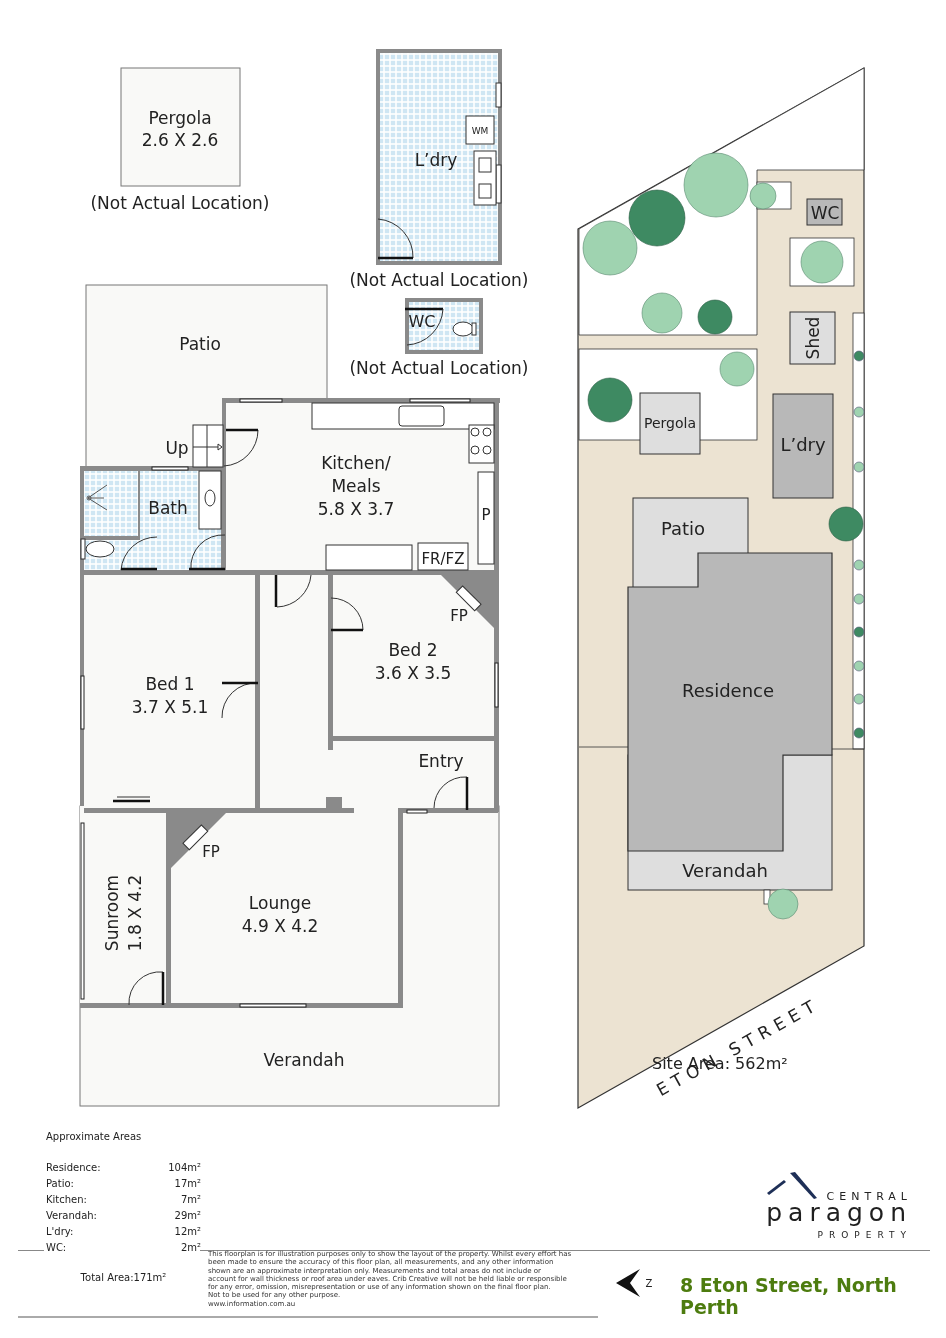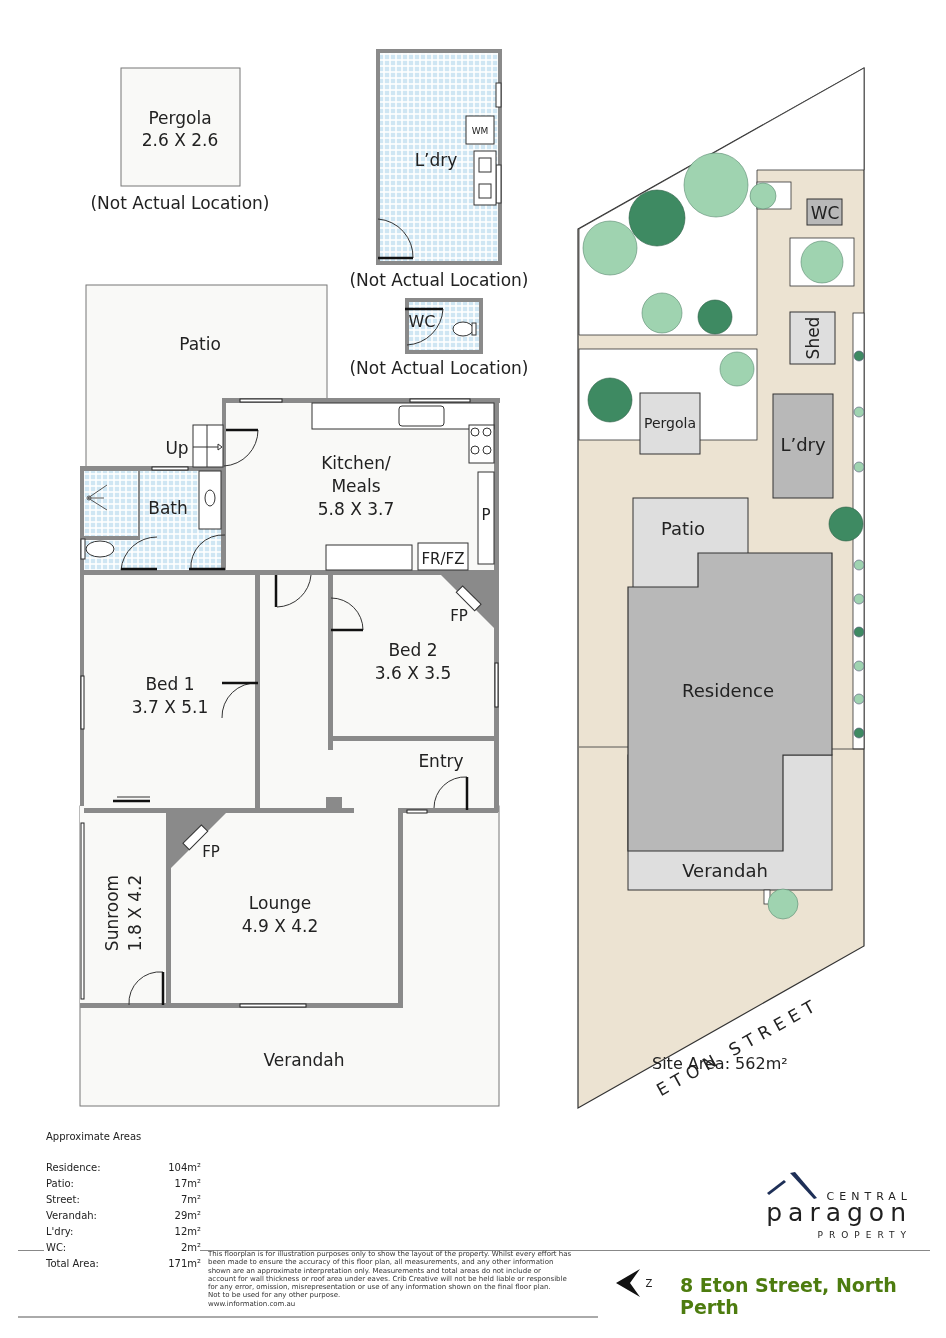--- a/index.html
+++ b/index.html
@@ -2,21 +2,21 @@
 <html><head>
 <meta charset="utf-8">
 <style>
   html,body{margin:0;padding:0;background:#ffffff;}
   body{width:946px;height:1338px;position:relative;overflow:hidden;font-family:"DejaVu Sans",sans-serif;color:#222;}
   svg{position:absolute;left:0;top:0;}
   .lbl{font-family:"DejaVu Sans",sans-serif;fill:#222;}
   .legend{position:absolute;left:46px;top:1131px;font-size:10px;color:#222;}
   .legend .title{margin-bottom:18px;}
   .legend .row{display:flex;width:155px;justify-content:space-between;height:16px;line-height:16px;}
-  .legend .row.total{}
+  .legend .row.total{margin-top:14px;justify-content:center;}
   .disclaimer{position:absolute;left:208px;top:1250px;width:390px;font-size:7px;line-height:8.3px;color:#333;}
   .rule{position:absolute;height:1px;background:#888;}
   .logo{position:absolute;left:760px;top:1170px;width:156px;height:72px;}
   .logo .central{position:absolute;right:4px;top:20px;font-size:11px;letter-spacing:5px;color:#222;}
   .logo .paragon{position:absolute;right:4px;top:28px;font-size:25px;letter-spacing:6px;font-weight:normal;color:#1f1f1f;}
   .logo .property{position:absolute;right:4px;top:60px;font-size:9px;letter-spacing:6px;color:#222;}
   .address{position:absolute;left:680px;top:1274px;font-size:19px;font-weight:bold;color:#4d7c0f;}
   .site-area{position:absolute;left:652px;top:1054px;font-size:16px;color:#222;}
 </style>
 </head>
@@ -268,21 +268,21 @@
   <div class="title">Approximate Areas</div>
   <div class="row">
       <span>Residence:</span>
       <span>104m²</span>
     </div>
   <div class="row">
       <span>Patio:</span>
       <span>17m²</span>
     </div>
   <div class="row">
-      <span>Street:</span>
+      <span>Kitchen:</span>
       <span>7m²</span>
     </div>
   <div class="row">
       <span>Verandah:</span>
       <span>29m²</span>
     </div>
   <div class="row">
       <span>L'dry:</span>
       <span>12m²</span>
     </div>

